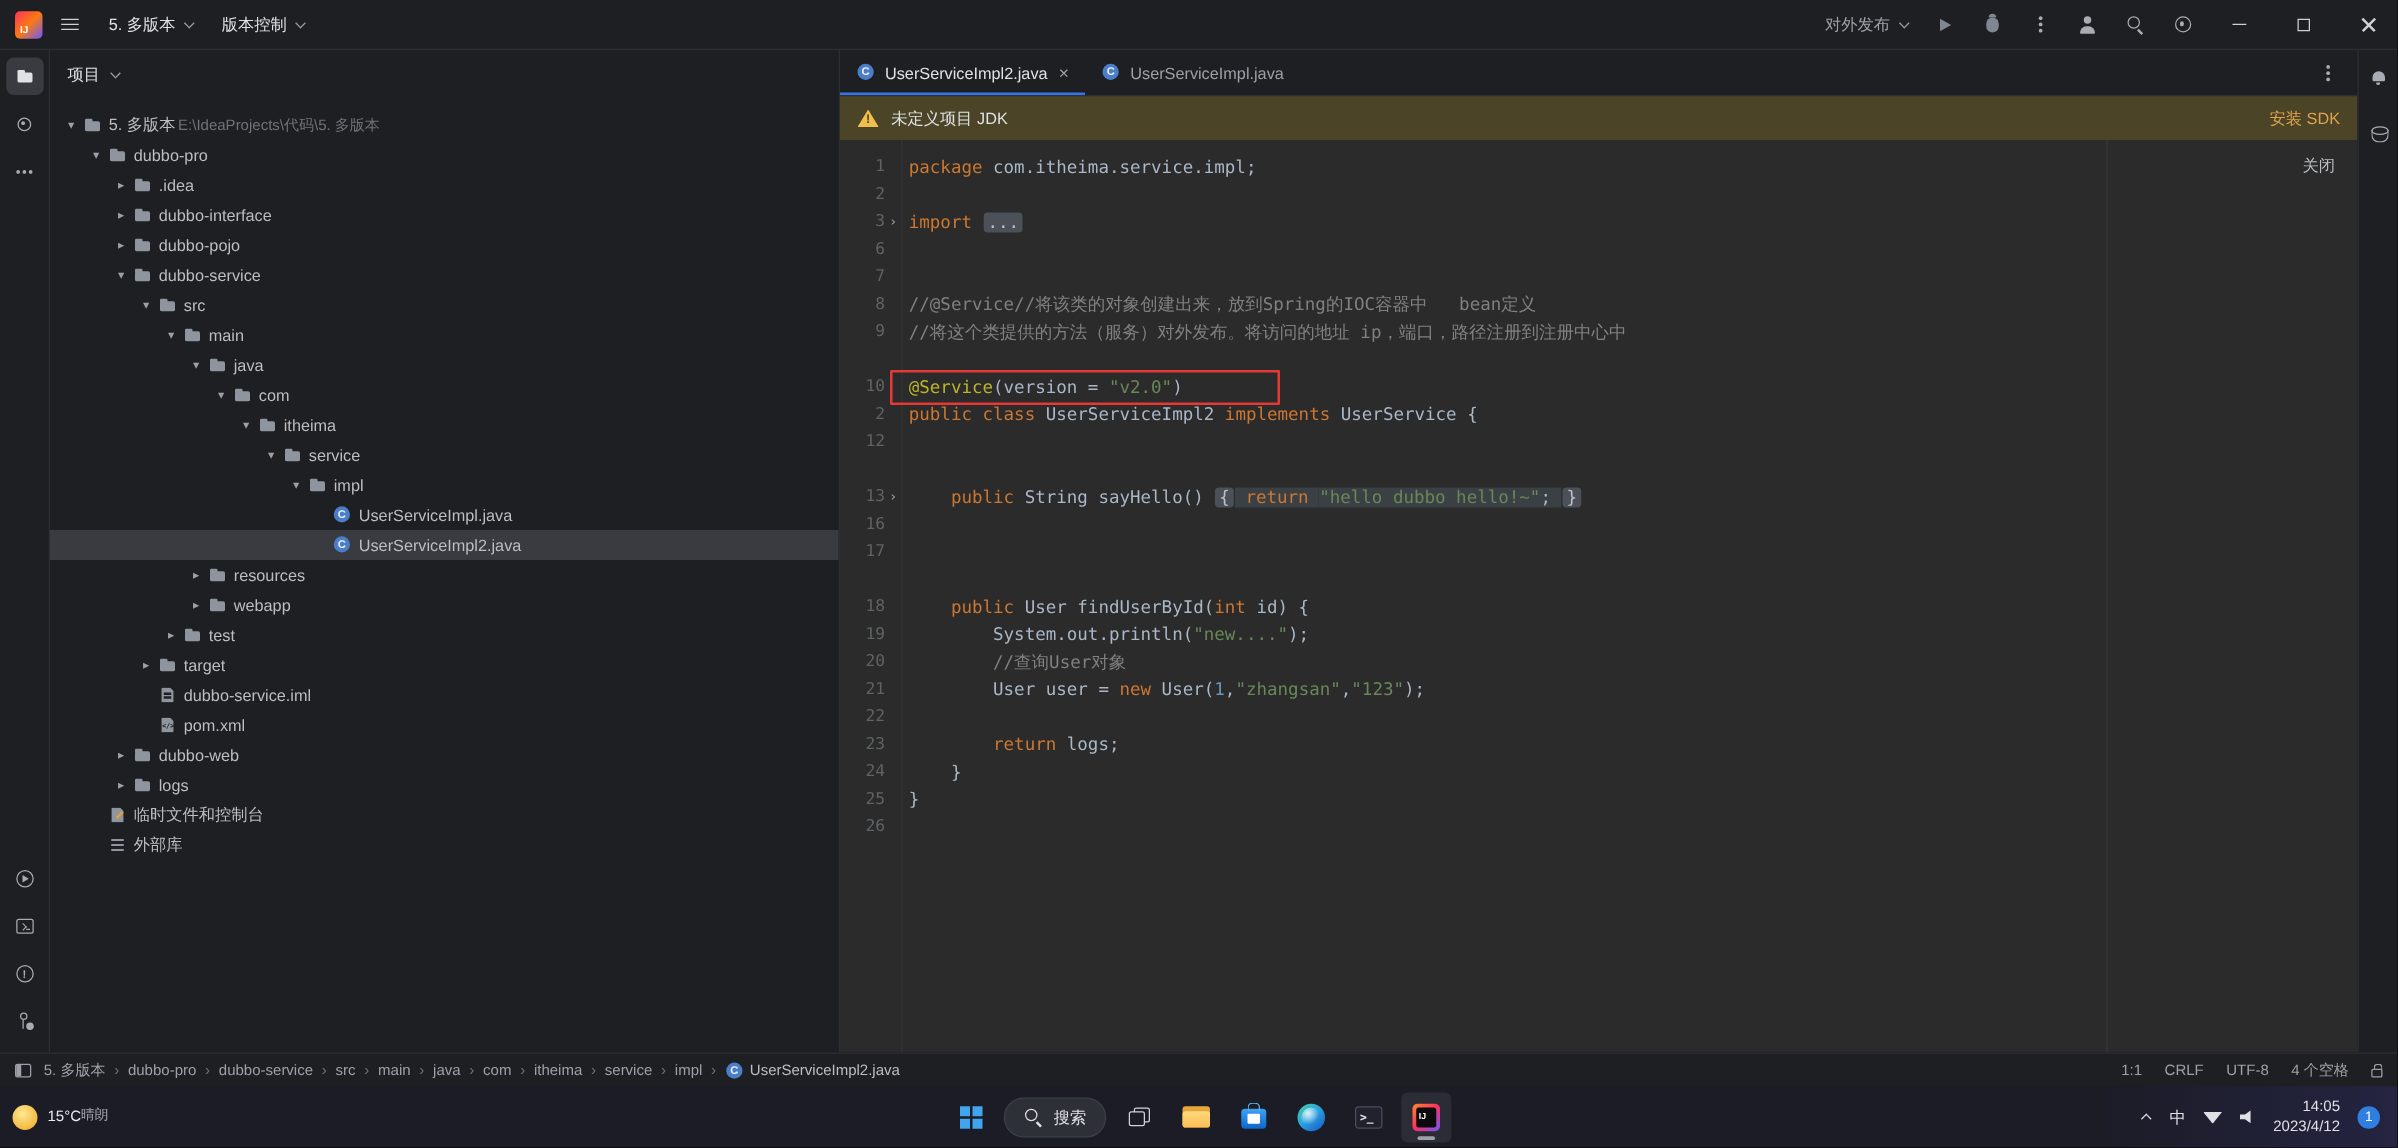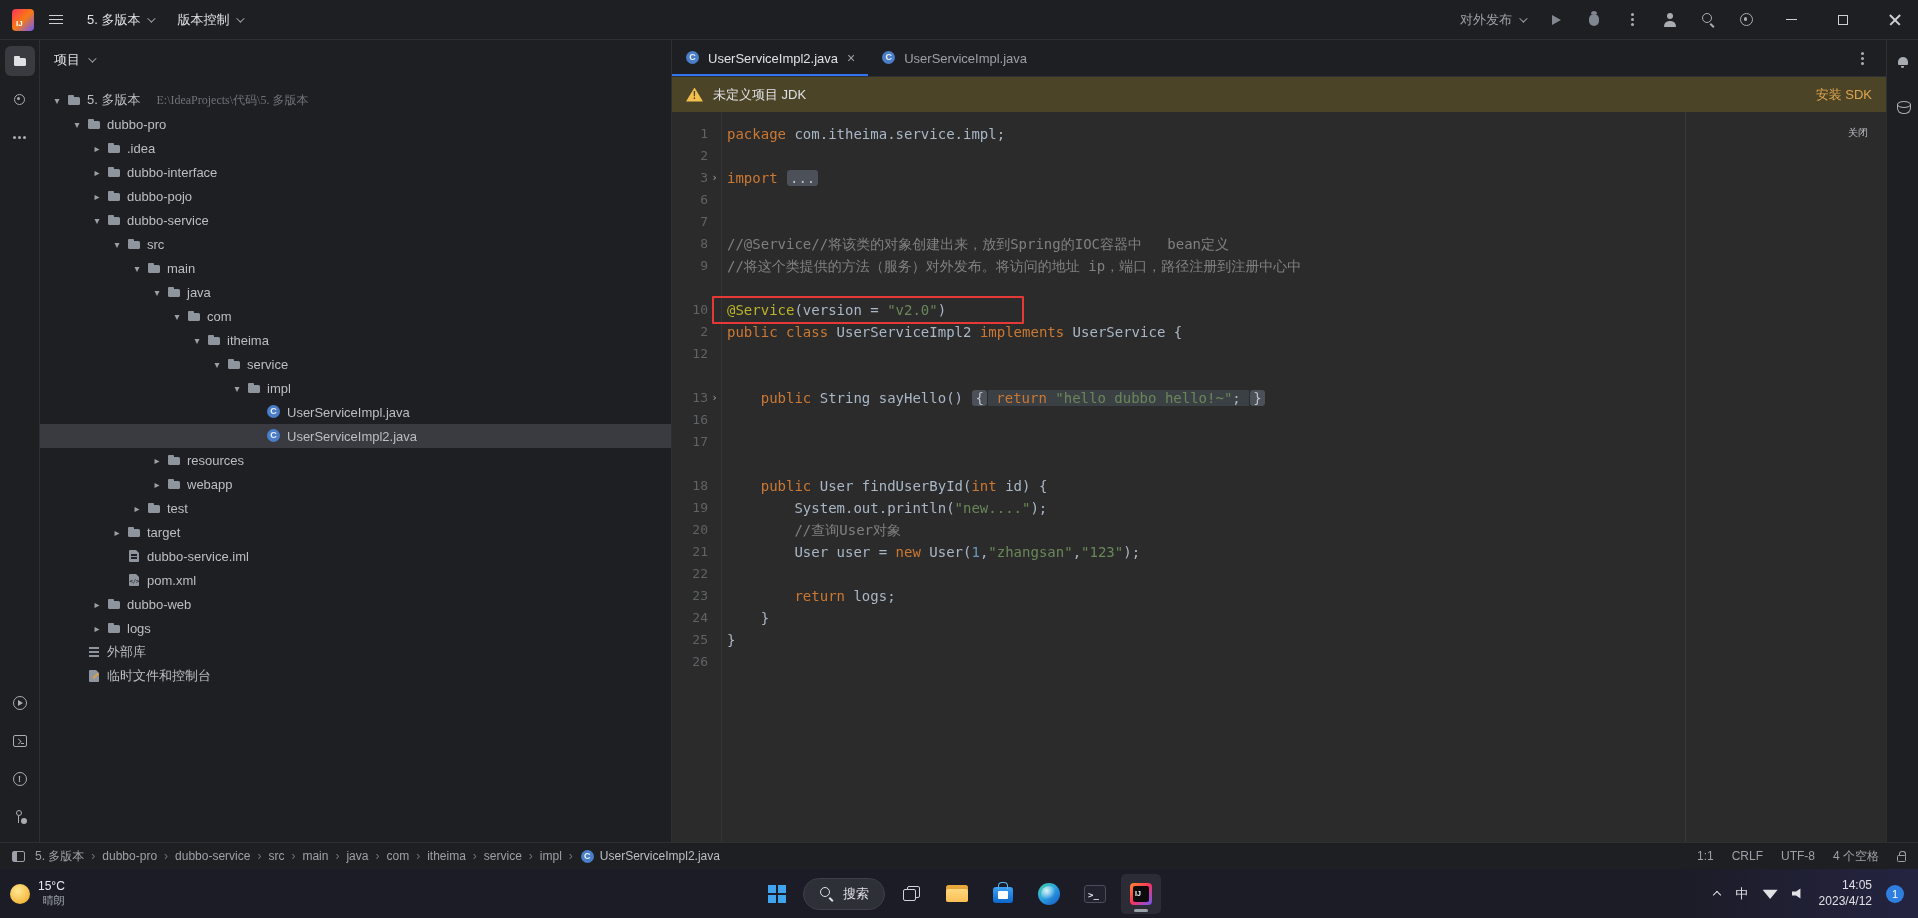--- a/index.html
+++ b/index.html
@@ -60,21 +60,21 @@
   .ic-branch::after{content:"";position:absolute;left:4.2px;top:6px;width:1.5px;height:7px;background:currentColor;}
 
   
   .project-panel{width:632px;flex:none;background:#1e1f22;border-right:1px solid #2d2f33;display:flex;flex-direction:column;min-height:0;}
   .panel-header{height:40px;flex:none;display:flex;align-items:center;gap:8px;padding:0 14px;color:#dfe1e5;font-size:13px;}
   .tree{flex:1;overflow:hidden;font-size:13px;color:#bcbec4;padding-top:8px;}
   .trow{height:24px;display:flex;align-items:center;white-space:nowrap;}
   .trow.selected{background:#393b40;}
   .chev{width:18px;flex:none;text-align:center;font-size:10px;color:#9da0a8;}
   .tlabel{margin-left:5px;}
-  .tpath{color:#6e727a;font-size:12px;margin-left:16px;font-family:Liberation Serif, serif;}
+  .tpath{color:#6e727a;font-size:12px;margin-left:2px;}
   .ic{display:inline-block;position:relative;width:16px;height:16px;flex:none;}
   .tree .ic{color:#8f959e;}
   .ic-folder::before{content:"";position:absolute;left:2px;top:5px;width:12px;height:8px;background:currentColor;border-radius:1.5px;}
   .ic-folder::after{content:"";position:absolute;left:2px;top:3px;width:6px;height:3px;background:currentColor;border-radius:1px 1px 0 0;}
   .strip-btn .ic-folder{color:currentColor;}
   .ic-class::before{content:"C";position:absolute;left:1px;top:1px;width:13px;height:13px;border-radius:50%;background:#4a7ec9;color:#eef1f5;font:bold 9px/13px "Liberation Sans",sans-serif;text-align:center;}
   .ic-file::before,.ic-xml::before,.ic-scratch::before{content:"";position:absolute;left:3px;top:2px;width:10px;height:12px;background:#8f959e;border-radius:1px;clip-path:polygon(0 0,70% 0,100% 25%,100% 100%,0 100%);}
   .ic-file::after{content:"";position:absolute;left:5px;top:6px;width:6px;height:1.5px;background:#1e1f22;box-shadow:0 3px 0 #1e1f22;}
   .ic-xml::after{content:"</>";position:absolute;left:3.5px;top:6.5px;font:bold 5.5px/1 "DejaVu Sans Mono",monospace;color:#1e1f22;}
   .ic-lib::before{content:"";position:absolute;left:3px;top:3px;width:10px;height:10px;background:repeating-linear-gradient(180deg,#8f959e 0 2px,transparent 2px 4px);}
@@ -89,21 +89,21 @@
   .tab.active::after{content:"";position:absolute;left:0;right:0;bottom:0;height:2.5px;background:#3574f0;}
   .tab-close{color:#9da0a8;font-size:14px;margin-left:2px;}
   .tabbar .tb-icon{margin-left:auto;align-self:center;}
   .banner{height:35px;flex:none;background:#4b4427;display:flex;align-items:center;gap:10px;padding:0 14px;color:#dfe1e5;font-size:13px;}
   .warn-tri{width:17px;height:14px;background:#f2bf4f;clip-path:polygon(50% 0,100% 100%,0 100%);position:relative;flex:none;}
   .warn-tri span{position:absolute;left:0;right:0;bottom:0;text-align:center;font:bold 10px/13px "Liberation Sans",sans-serif;color:#4b4427;}
   .banner-link{color:#e0a44e;margin-left:auto;cursor:default;}
   .code-wrap{flex:1;position:relative;padding-top:11px;overflow:hidden;font-family:"DejaVu Sans Mono","Liberation Mono",monospace;font-size:14px;line-height:22px;color:#a9b7c6;}
   .gutter-divider{position:absolute;left:49px;top:0;bottom:0;width:1px;background:#353535;}
   .guide{position:absolute;left:1013px;top:0;bottom:0;width:1px;background:#383838;}
-  .close-link{position:absolute;top:10px;right:18px;color:#bcbec4;font-size:10px;font-family:"Liberation Sans",sans-serif;cursor:default;}
+  .close-link{position:absolute;top:10px;right:18px;color:#bcbec4;font-size:13px;font-family:"Liberation Sans",sans-serif;cursor:default;}
   .crow{display:flex;height:22px;}
   .ln{width:36px;flex:none;text-align:right;color:#606366;font-size:13px;}
   .foldc{width:13px;flex:none;text-align:center;color:#9da0a8;font-size:11px;}
   .cl{white-space:pre;position:relative;padding-left:6px;}
   .kw{color:#cc7832;}
   .str{color:#6a8759;}
   .num{color:#6897bb;}
   .cm{color:#808080;}
   .an{color:#bbb529;}
   .fg{color:#a9b7c6;}
@@ -131,21 +131,21 @@
   .crumb .ic{width:15px;height:15px;}
   .status-right{margin-left:auto;display:flex;align-items:center;gap:18px;}
   .ic-lock{width:9px;height:7px;border:1.4px solid #9da0a8;border-radius:1.5px;position:relative;display:inline-block;margin-top:4px;}
   .ic-lock::before{content:"";position:absolute;left:1px;top:-5px;width:5px;height:4px;border:1.4px solid #9da0a8;border-bottom:none;border-radius:3px 3px 0 0;}
 
   
   .taskbar{height:49px;flex:none;background:#1b1c26;display:flex;align-items:center;position:relative;padding:0 10px;}
   .taskbar::after{content:"";position:absolute;right:0;top:0;bottom:0;width:240px;background:linear-gradient(90deg,transparent,rgba(80,70,190,.18));pointer-events:none;}
   .weather{display:flex;align-items:center;gap:8px;color:#dfe1e5;}
   .sun{width:20px;height:20px;border-radius:50%;background:radial-gradient(circle at 40% 35%,#ffe894,#f3b83d 72%);display:inline-block;flex:none;}
-  .wcol{display:flex;flex-direction:column;line-height:1.25;align-items:flex-end;}
+  .wcol{display:flex;flex-direction:row;line-height:1.25;}
   .wtemp{font-size:12px;color:#e8eaee;}
   .wdesc{font-size:11px;color:#9fa3ad;}
   .tb-center{position:absolute;left:50%;transform:translateX(-50%);display:flex;align-items:center;gap:6px;}
   .tb-app{width:40px;height:40px;border-radius:5px;display:flex;align-items:center;justify-content:center;position:relative;}
   .tb-app.active{background:rgba(255,255,255,.07);}
   .tb-app.active::after{content:"";position:absolute;bottom:2px;left:50%;transform:translateX(-50%);width:14px;height:3px;border-radius:2px;background:#9ba1a8;}
   .tb-start{width:18px;height:18px;position:relative;display:inline-block;}
   .tb-start::before{content:"";position:absolute;left:0;top:0;width:8px;height:8px;background:#41a4ee;box-shadow:10px 0 0 #41a4ee,0 10px 0 #41a4ee,10px 10px 0 #41a4ee;}
   .tb-search{height:32px;padding:0 15px;border-radius:16px;background:#2e3038;border:1px solid #3d3f48;display:flex;align-items:center;gap:9px;color:#dfe1e5;font-size:13px;}
   .tb-tv{width:17px;height:15px;position:relative;display:inline-block;}
@@ -370,27 +370,27 @@
             <span class="ic ic-folder"></span>
             <span class="tlabel">dubbo-web</span>
           </div>
           <div class="trow" style="padding-left: 48px;">
             <span class="chev">▸</span>
             <span class="ic ic-folder"></span>
             <span class="tlabel">logs</span>
           </div>
           <div class="trow" style="padding-left: 28px;">
             <span class="chev"></span>
+            <span class="ic ic-scratch"></span>
+            <span class="tlabel">临时文件和控制台</span>
+          </div>
+          <div class="trow" style="padding-left: 28px;">
+            <span class="chev"></span>
             <span class="ic ic-lib"></span>
             <span class="tlabel">外部库</span>
-          </div>
-          <div class="trow" style="padding-left: 28px;">
-            <span class="chev"></span>
-            <span class="ic ic-scratch"></span>
-            <span class="tlabel">临时文件和控制台</span>
           </div>
         </div>
     </div>
 
     <div class="editor-col">
       <div class="tabbar">
         <div id="tabs" class="tabs">
             <div class="tab active">
               <span class="ic ic-class"></span>
               <span>UserServiceImpl2.java</span>

